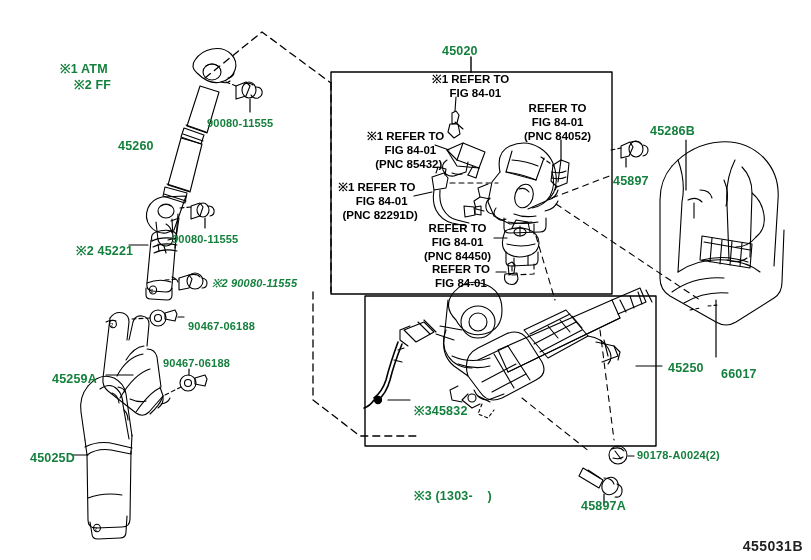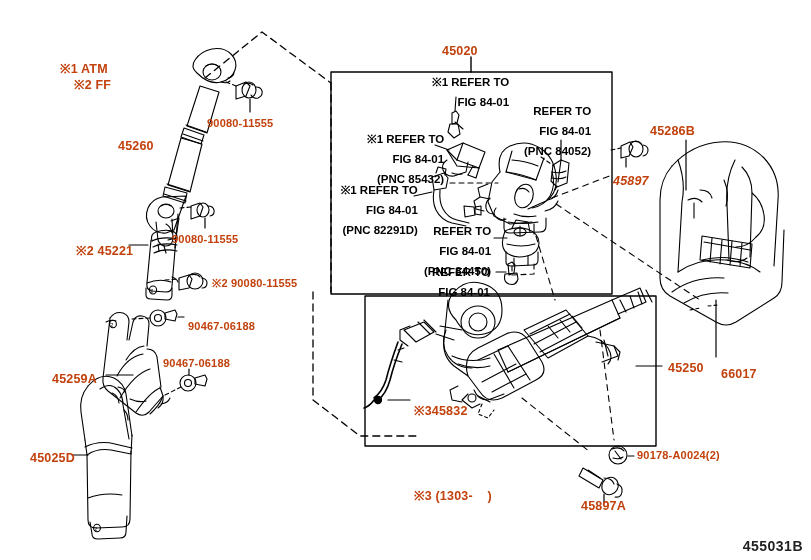--- a/index.html
+++ b/index.html
@@ -1,26 +1,26 @@
 <!DOCTYPE html>
 <html><head>
 <meta charset="utf-8">
 <style>
   html,body{margin:0;padding:0;background:#ffffff;}
   body{width:811px;height:560px;position:relative;overflow:hidden;
        font-family:"Liberation Sans",sans-serif;color:#000;}
   #diagram{position:absolute;left:0;top:0;width:811px;height:560px;}
-  .lbl{position:absolute;font-weight:bold;white-space:pre;color:#c2410c;
+  .lbl{position:absolute;font-weight:bold;white-space:pre;color:#15803d;
        font-family:"Liberation Sans",sans-serif;letter-spacing:.2px;}
   .s13{font-size:12.5px;}
   .s12{font-size:11px;}
   .code{position:absolute;right:8px;bottom:6px;font-size:14px;font-weight:bold;
         letter-spacing:.5px;color:#222;}
-  .ref{position:absolute;font-weight:bold;font-size:11.5px;line-height:20px;
-       white-space:pre;text-align:right;}
+  .ref{position:absolute;font-weight:bold;font-size:11.5px;line-height:14px;
+       white-space:pre;text-align:center;}
 </style>
 </head>
 <body>
 
 <svg id="diagram" viewBox="0 0 811 560" xmlns="http://www.w3.org/2000/svg">
   <rect x="0" y="0" width="811" height="560" fill="#ffffff"></rect>
 
   <g fill="none" stroke="#000" stroke-width="1.1" stroke-linecap="round" stroke-linejoin="round">
 
     <g stroke-dasharray="7,5" stroke-width="1.3">
@@ -366,27 +366,27 @@
 <div id="text-layer">
   <div class="lbl s13" style="left:60px;top:60px;">※1 ATM</div>
   <div class="lbl s13" style="left:60px;top:76px;margin-left:14px;">※2 FF</div>
   <div class="lbl s13" style="left:414px;top:487px;">※3 (1303-    )</div>
 
   <div class="lbl s13" style="left:442px;top:44px;">45020</div>
   <div class="lbl s13" style="left:118px;top:139px;">45260</div>
   <div class="lbl s12" style="left:207px;top:117px;">90080-11555</div>
   <div class="lbl s12" style="left:172px;top:233px;">90080-11555</div>
   <div class="lbl s13" style="left:76px;top:242px;">※2 45221</div>
-  <div class="lbl s12" style="left:212px;top:275px;">※2 90080-11555</div>
+  <div class="lbl s12" style="left:212px;top:275px;font-style:italic;">※2 90080-11555</div>
   <div class="lbl s12" style="left:188px;top:320px;">90467-06188</div>
   <div class="lbl s12" style="left:163px;top:357px;">90467-06188</div>
   <div class="lbl s13" style="left:52px;top:372px;">45259A</div>
   <div class="lbl s13" style="left:30px;top:451px;">45025D</div>
   <div class="lbl s13" style="left:650px;top:124px;">45286B</div>
-  <div class="lbl s13" style="left:613px;top:174px;font-style:italic;">45897</div>
+  <div class="lbl s13" style="left:613px;top:174px;">45897</div>
   <div class="lbl s13" style="left:721px;top:367px;">66017</div>
   <div class="lbl s13" style="left:668px;top:361px;">45250</div>
   <div class="lbl s13" style="left:414px;top:394px;margin-top:8px;">※345832</div>
   <div class="lbl s12" style="left:637px;top:449px;">90178-A0024(2)</div>
   <div class="lbl s13" style="left:581px;top:499px;">45897A</div>
 
   <div class="ref" style="left:524px;top:101px;">REFER TO
 FIG 84-01
 (PNC 84052)</div>
   <div class="ref" style="left:432px;top:72px;">※1 REFER TO

